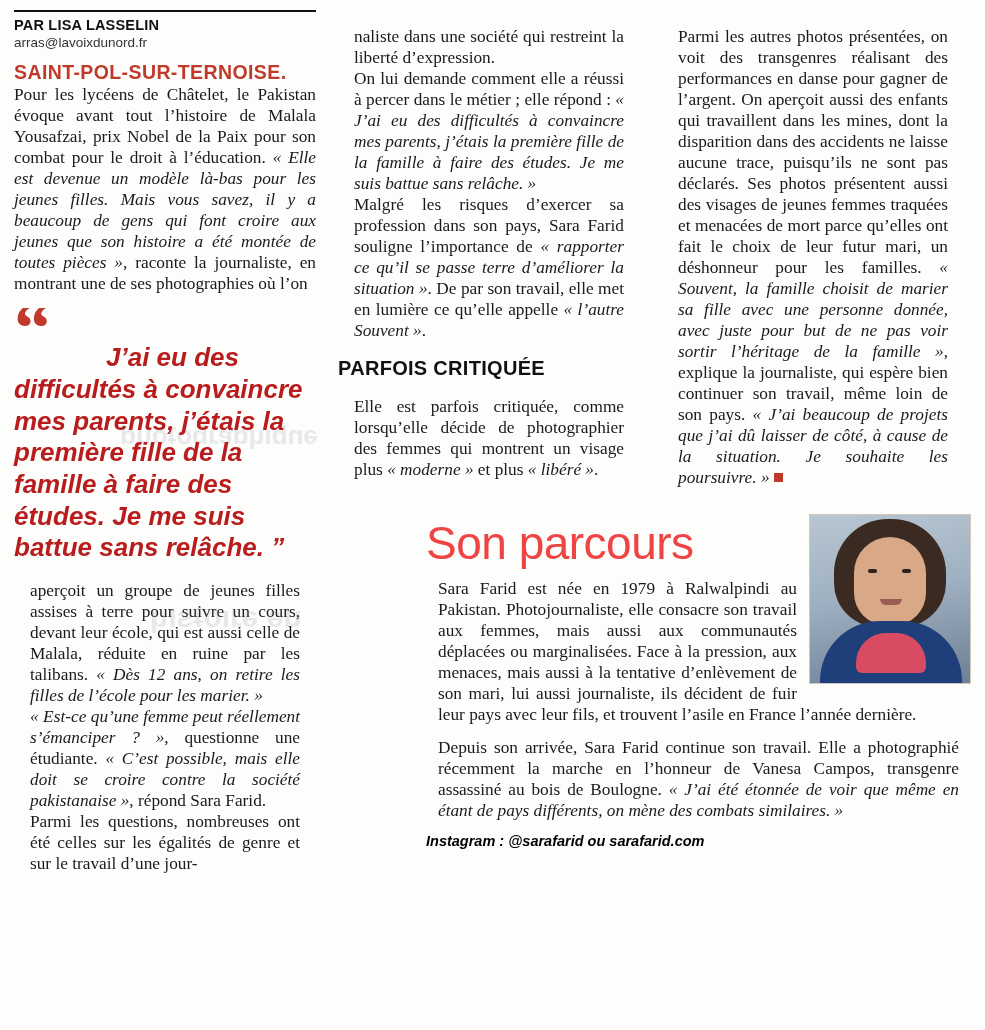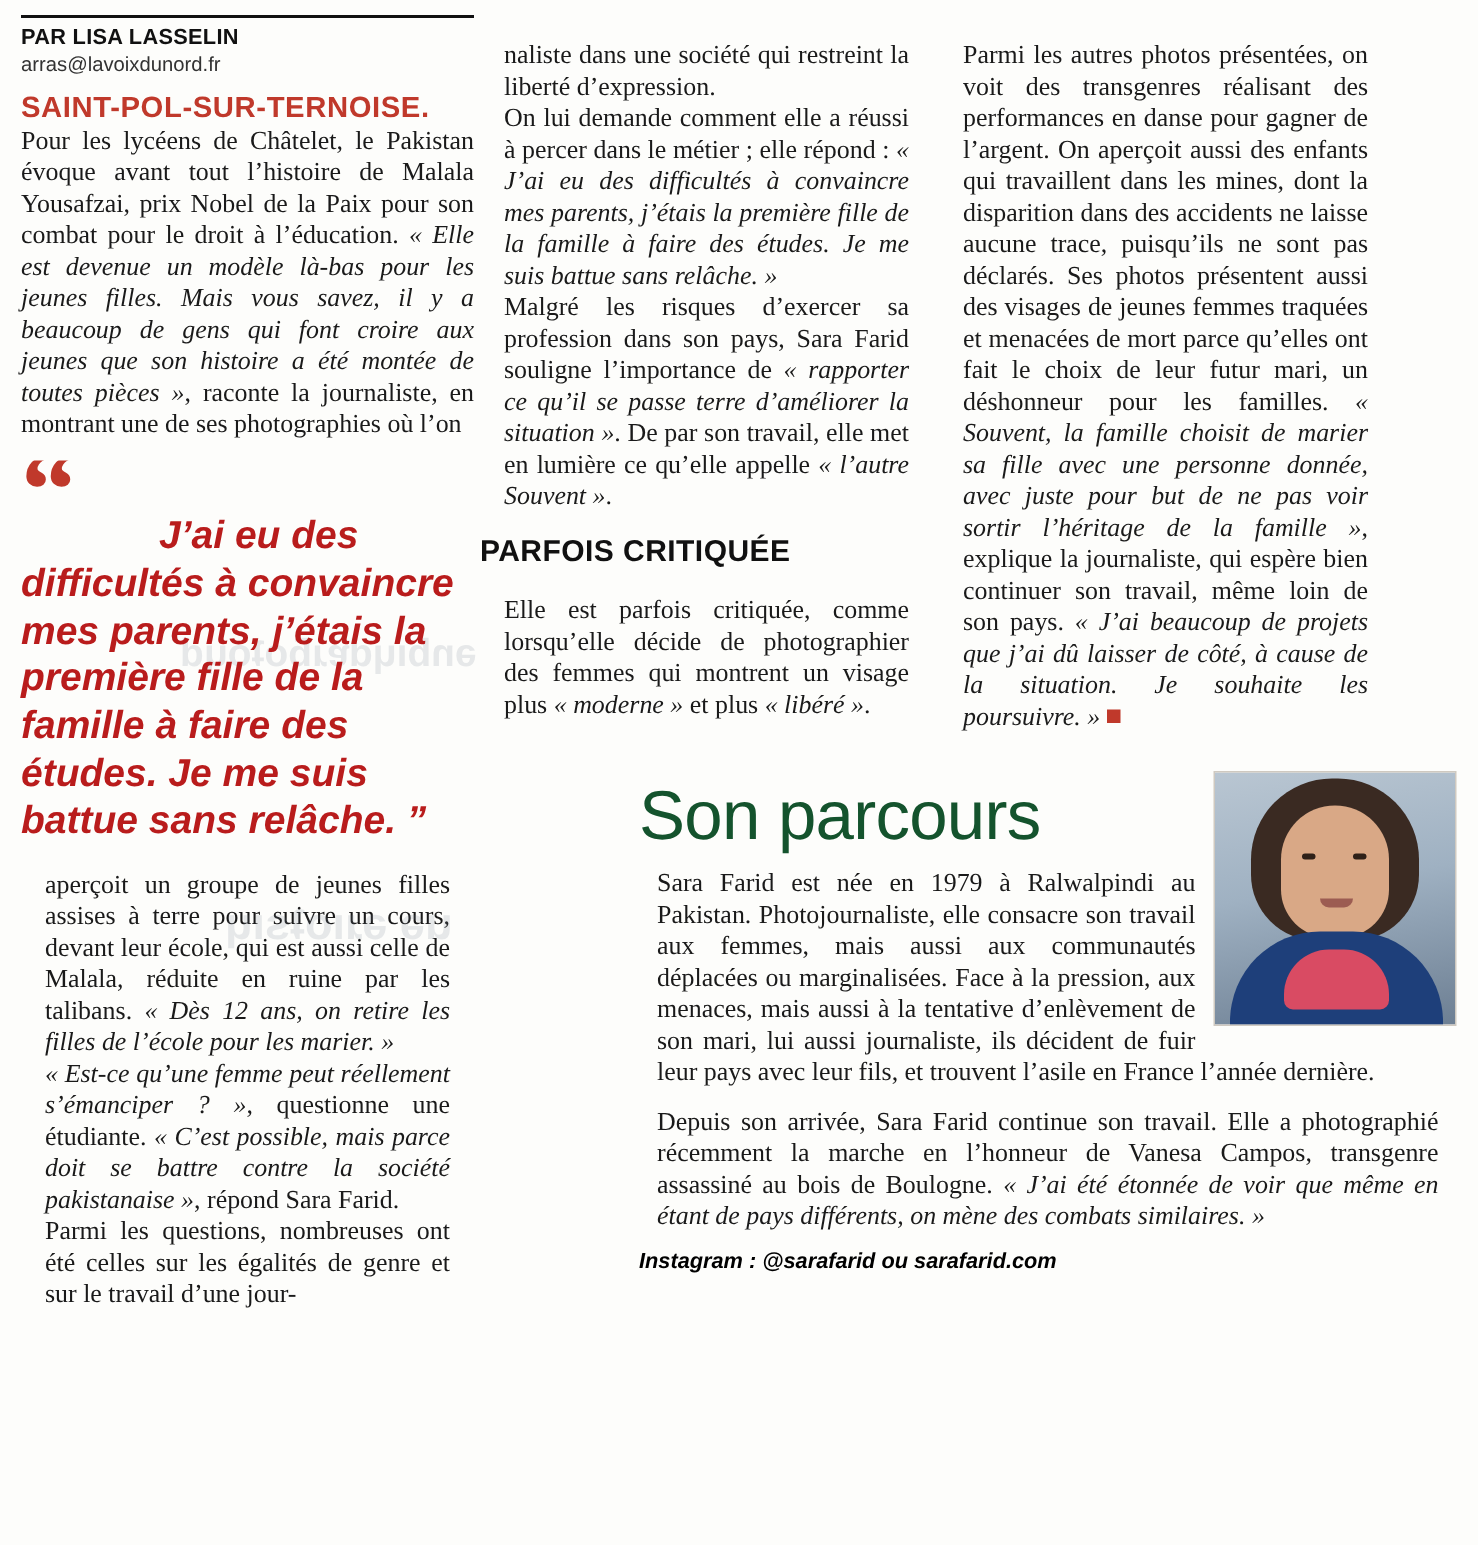--- a/index.html
+++ b/index.html
@@ -19,21 +19,21 @@
     position: relative;
     width: 985px;
     height: 1030px;
     box-sizing: border-box;
     padding: 10px 14px 0 14px;
   }
 
   
   .cols {
     display: flex;
-    gap: 4px;
+    gap: 22px;
     align-items: flex-start;
   }
   .col {
     width: 302px;
     flex: 0 0 302px;
   }
   .col p, .col div.body {
     font-size: 17.3px;
     line-height: 1.215;
     text-align: justify;
@@ -132,21 +132,21 @@
     position: absolute;
     left: 426px;
     top: 520px;
     width: 545px;
   }
   .parcours-title {
     font-family: "Liberation Sans", sans-serif;
     font-size: 46px;
     font-weight: normal;
     letter-spacing: -.5px;
-    color: #14532d;
+    color: #ef4444;
     line-height: 1;
     margin: 0 0 10px 0;
   }
   .parcours-photo {
     float: right;
     width: 160px;
     height: 168px;
     margin: -62px 0 6px 12px;
     border: 1px solid #cfc9c0;
     background:
@@ -239,21 +239,21 @@
       </div>
 
       <div class="pullquote">
         <span class="quote-mark">“</span>
         <span class="qtext"><span class="lead-in">J’ai eu des</span> <span>difficultés à convaincre mes parents, j’étais la première fille de la famille à faire des études. Je me suis battue sans relâche. ”</span></span>
       </div>
 
       <div class="body">
         <span>aperçoit un groupe de jeunes filles assises à terre pour suivre un cours, devant leur école, qui est aussi celle de Malala, réduite en ruine par les talibans. </span><span class="i">« Dès 12 ans, on retire les filles de l’école pour les marier. »</span>
         <br>
-        <span class="i">« Est-ce qu’une femme peut réellement s’émanciper ? »</span><span>, questionne une étudiante. </span><span class="i">« C’est possible, mais parce doit se battre contre la société pakistanaise »</span><span>, répond Sara Farid.</span>
+        <span class="i">« Est-ce qu’une femme peut réellement s’émanciper ? »</span><span>, questionne une étudiante. </span><span class="i">« C’est possible, mais elle doit se croire contre la société pakistanaise »</span><span>, répond Sara Farid.</span>
         <br>
         <span>Parmi les questions, nombreuses ont été celles sur les égalités de genre et sur le travail d’une jour-</span>
       </div>
     </div>
 
     <div class="col">
       <div class="body">
         <span>naliste dans une société qui restreint la liberté d’expression.</span>
         <br>
         <span>On lui demande comment elle a réussi à percer dans le métier ; elle répond : </span><span class="i">« J’ai eu des difficultés à convaincre mes parents, j’étais la première fille de la famille à faire des études. Je me suis battue sans relâche. »</span>

